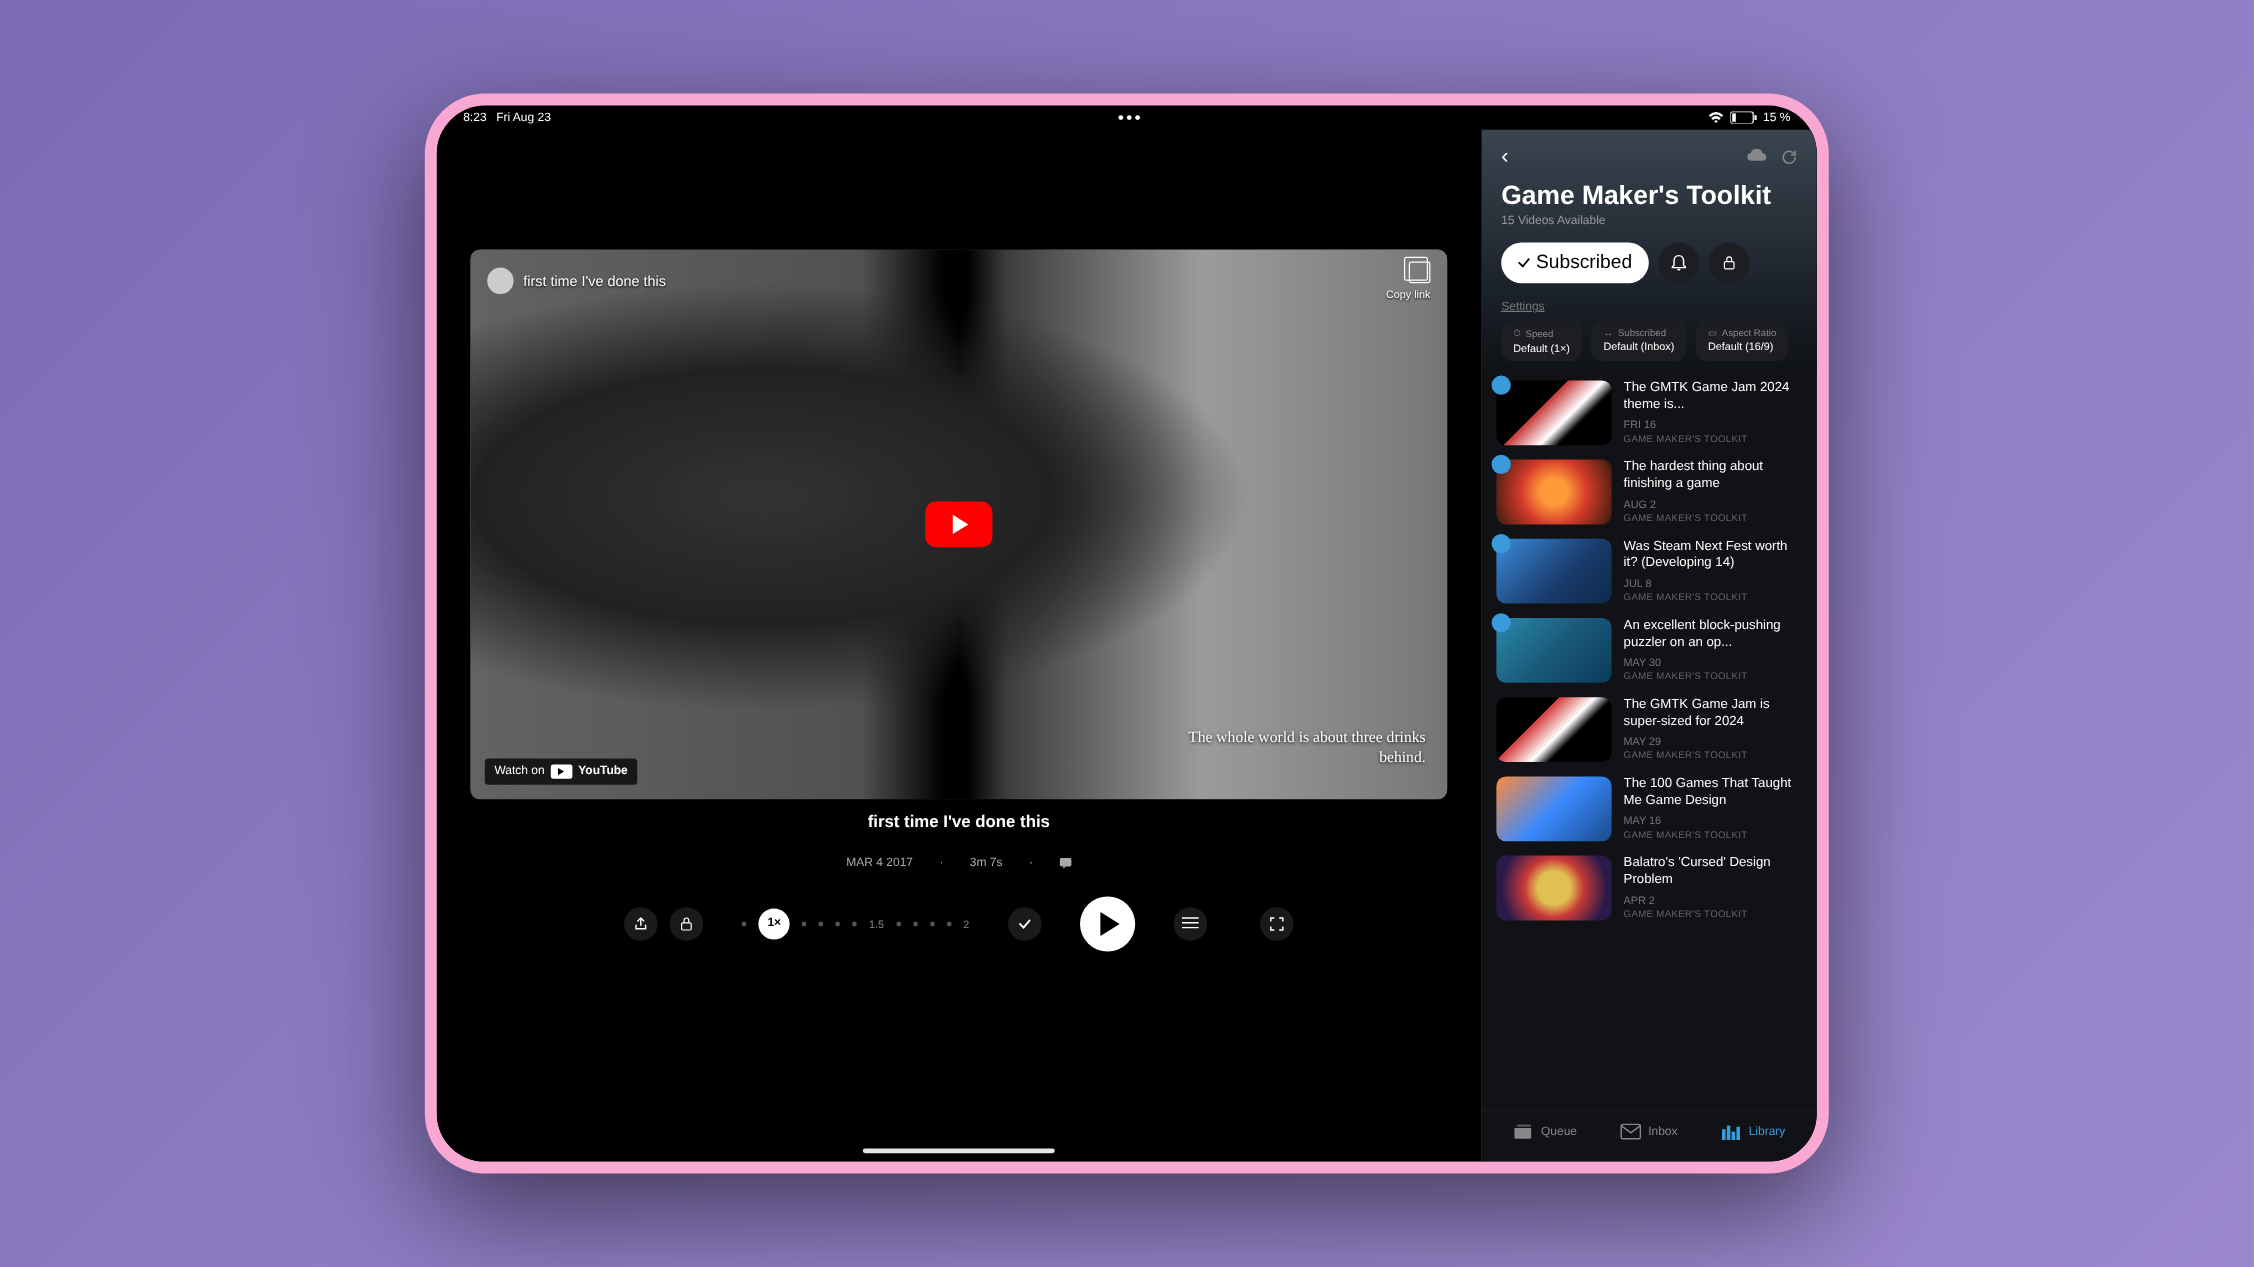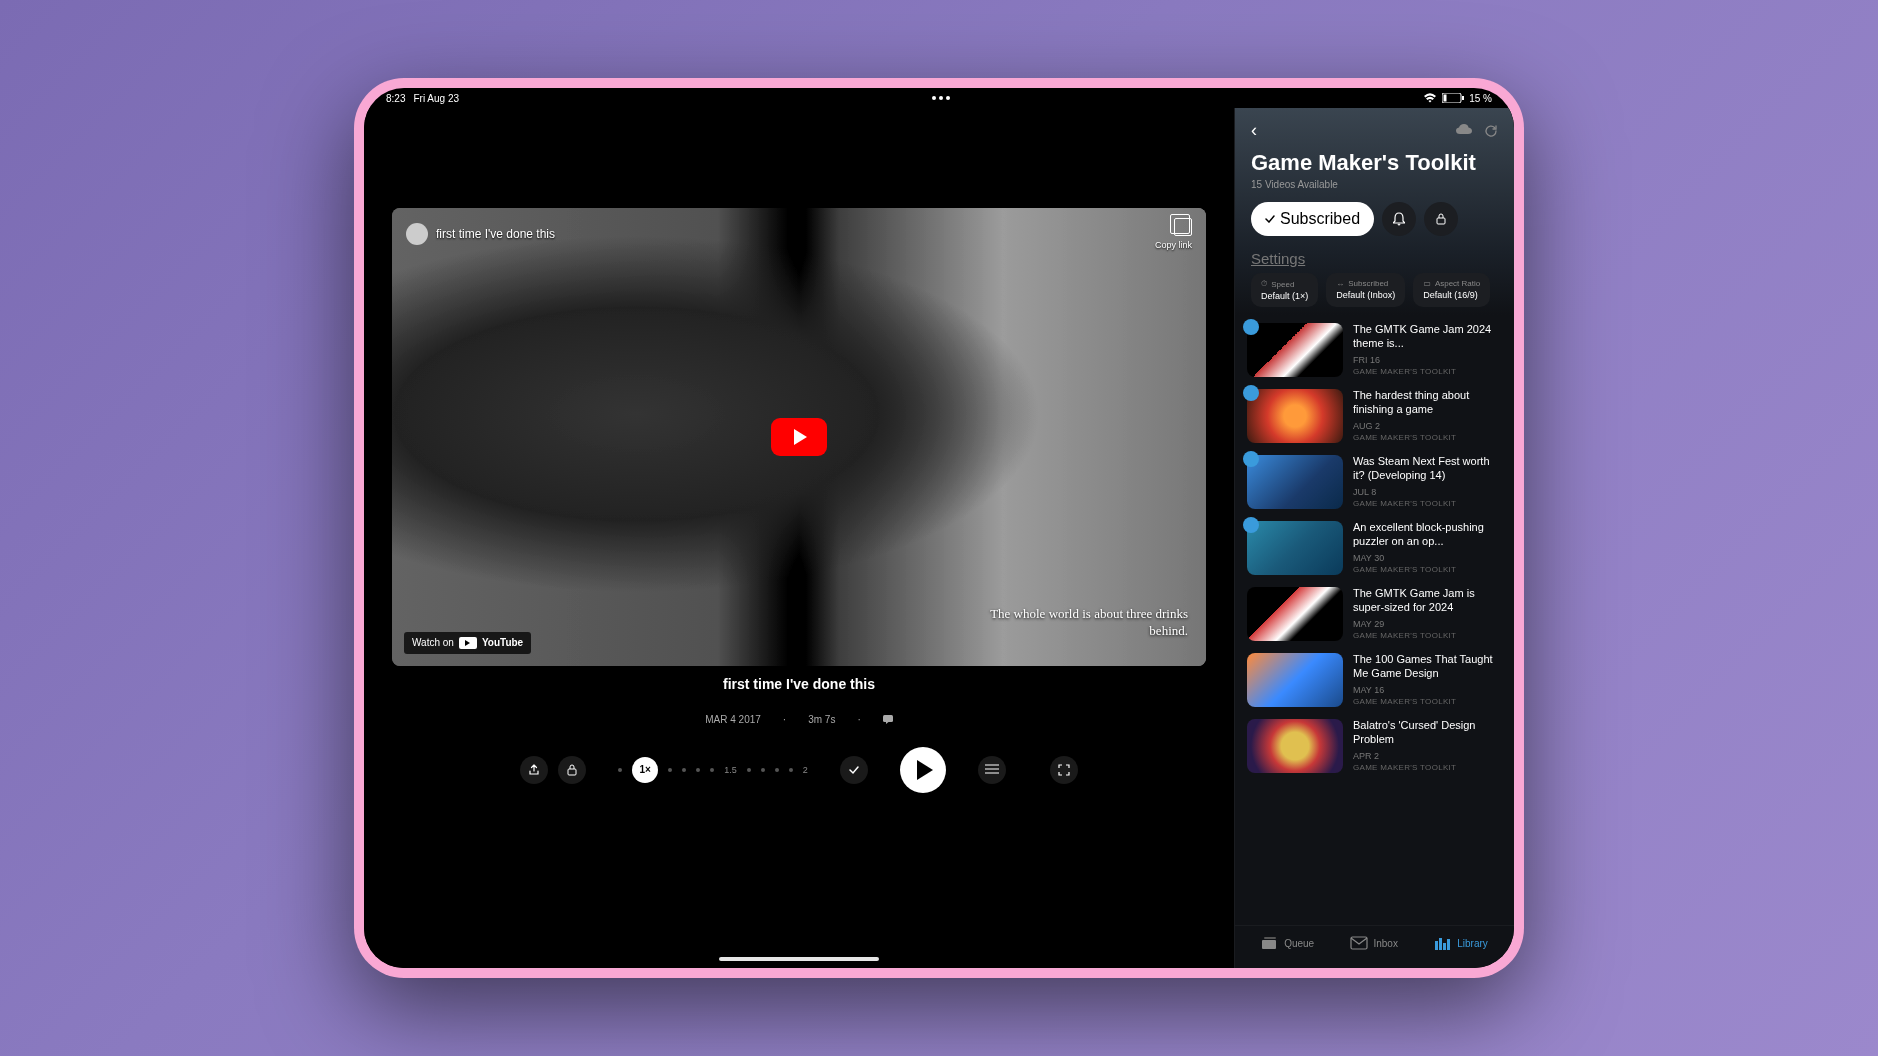--- a/index.html
+++ b/index.html
@@ -96,21 +96,21 @@
 }
 .sp-header { padding: 12px 16px 8px 16px; background: linear-gradient(180deg, #3a4550 0%, #1a2028 70%, #101216 100%); }
 .sp-top-row { display:flex; justify-content:space-between; align-items:center; margin-bottom:10px; }
 .back-chev { font-size: 18px; color:#fff; }
 .sp-icons { display:flex; gap:12px; color:#888; }
 .channel-title { font-size:22px; font-weight:700; line-height:1.1; }
 .channel-sub { font-size:10px; color:#999; margin-top:4px; }
 .sp-btn-row { display:flex; gap:8px; margin-top:12px; }
 .pill-btn { background:#fff; color:#000; font-size:16px; font-weight:500; padding:8px 14px; border-radius:20px; display:flex; align-items:center; gap:5px;}
 .round-btn { width:34px; height:34px; border-radius:50%; background:#1c1e22; display:flex; align-items:center; justify-content:center; color:#fff; }
-.sp-settings-label { font-size:15px; color:#777; margin-top:14px;text-decoration:underline; }
+.sp-settings-label { font-size:10px; color:#777; margin-top:14px;text-decoration:underline; }
 .settings-chips { display:flex; gap:8px; margin-top:6px; overflow:hidden; }
 .chip { background:#1c1e22; border-radius:10px; padding:6px 10px; font-size:9px; min-width:0; flex-shrink:0; }
 .chip .chip-top { color:#888; display:flex; align-items:center; gap:4px; font-size:8px; }
 .chip .chip-bot { color:#fff; margin-top:2px; }
 .video-list { flex:1; overflow-y:auto; padding: 8px 12px 0 12px; }
 .video-list::-webkit-scrollbar { width:4px; }
 .video-list::-webkit-scrollbar-thumb { background:#333; border-radius:2px; }
 .vid-item { display:flex; gap:10px; margin-bottom:12px; position:relative; }
 .thumb { width:96px; height:54px; border-radius:8px; flex-shrink:0; position:relative; overflow:hidden; }
 .badge { position:absolute; top:-4px; left:-4px; width:16px; height:16px; background:#3a9bdc; border-radius:50%; z-index:2; }

